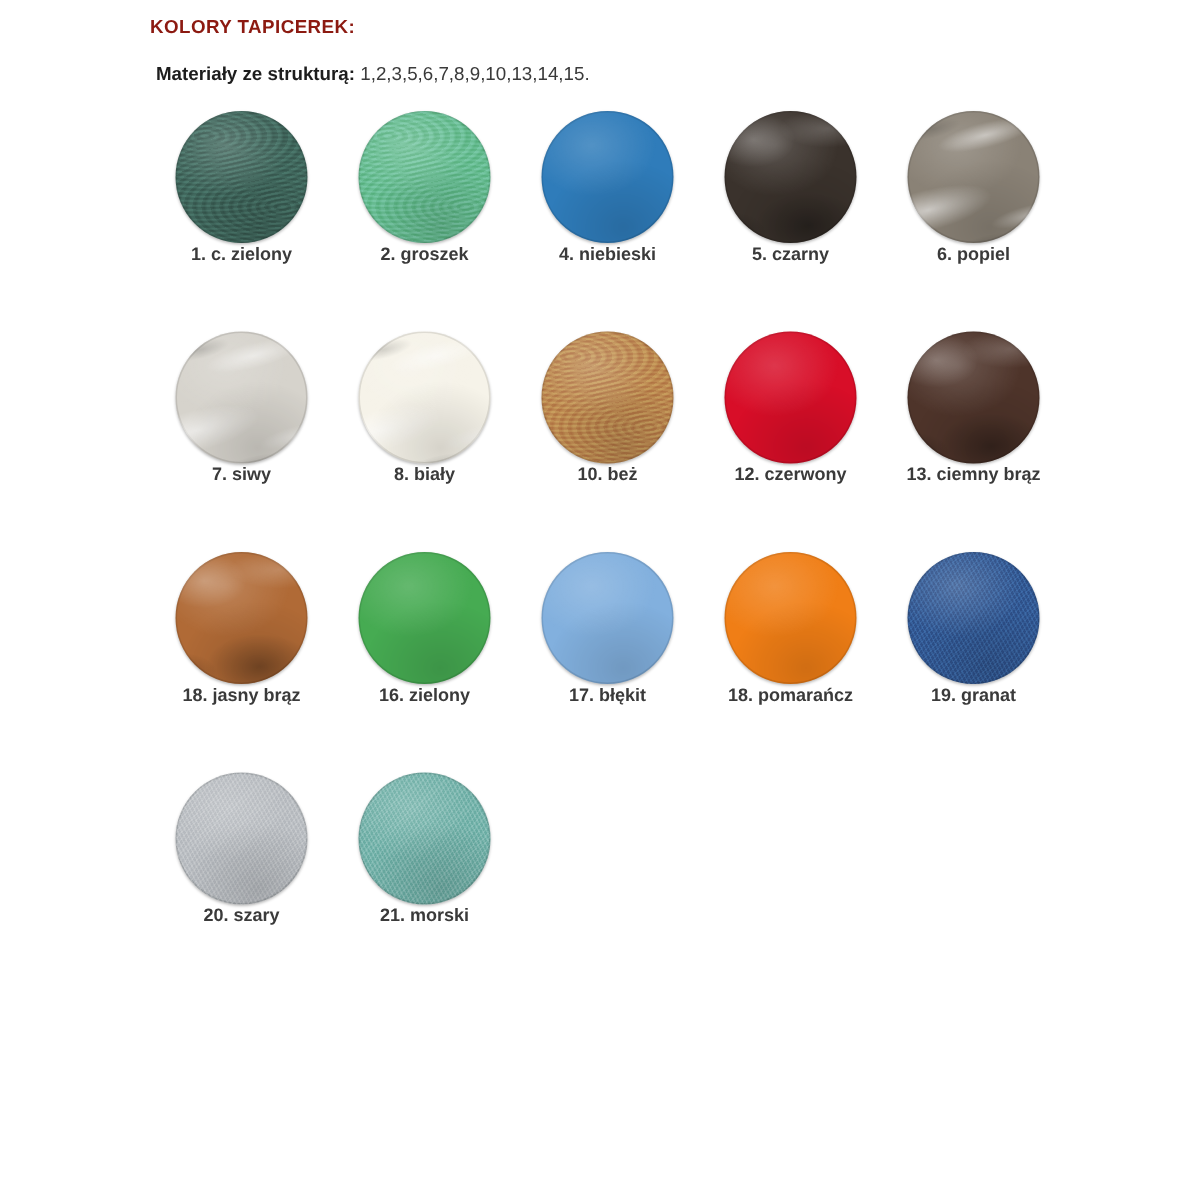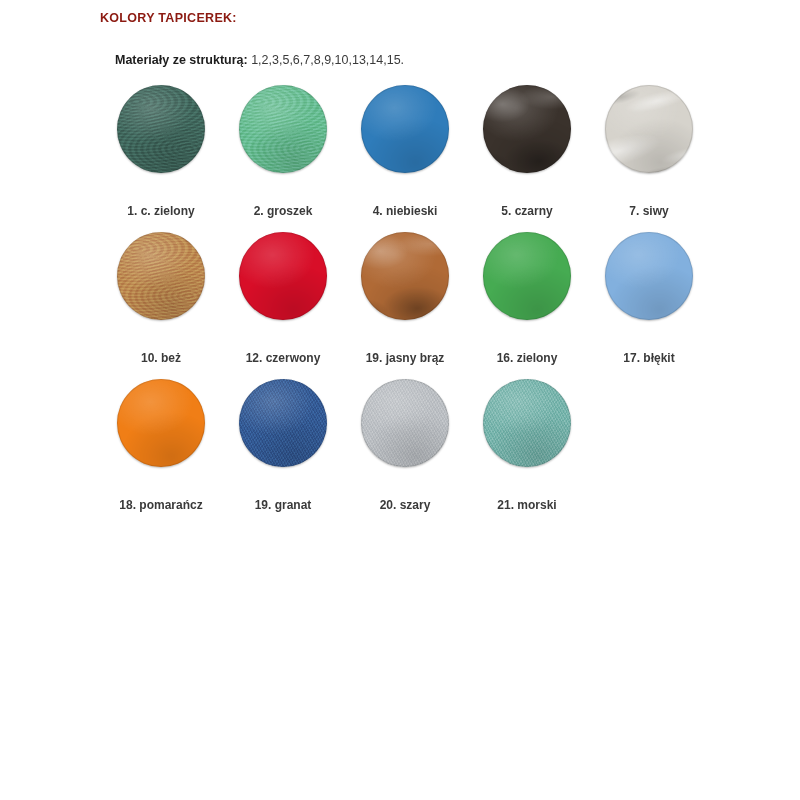--- a/index.html
+++ b/index.html
@@ -25,21 +25,21 @@
     font-size: 12.5px;
     font-weight: bold;
     color: #8c1a11;
     letter-spacing: 0.3px;
     padding-top: 11px;
     margin: 0;
   }
   .note {
     font-size: 12.5px;
     color: #2b2b2b;
-    margin: 15px;
+    margin: 4px;
     padding-top: 13px;
     white-space: nowrap;
   }
   .note .note-label {
     font-weight: bold;
     color: #1d1d1d;
   }
   .note .note-values {
     font-weight: normal;
     color: #3a3a3a;
@@ -131,21 +131,21 @@
   .sheen {
     position: absolute;
     inset: 0;
     border-radius: 50%;
     background:
       radial-gradient(ellipse 70% 55% at 38% 26%, rgba(255,255,255,0.17) 0%, rgba(255,255,255,0) 70%),
       radial-gradient(ellipse 80% 70% at 62% 88%, rgba(0,0,0,0.13) 0%, rgba(0,0,0,0) 72%);
     pointer-events: none;
   }
   .label {
-    margin-top: 32px;
+    margin-top: 1px;
     font-size: 12px;
     font-weight: bold;
     color: #3a3a3a;
     text-align: center;
     white-space: nowrap;
     line-height: 1;
   }
 </style>
 </head>
 <body>
@@ -190,52 +190,79 @@
         <div class="swatch-wrap">
           <div class="swatch" style="background: rgb(58, 50, 44);">
             <div class="tex tex-mottle"></div>
             <div class="sheen"></div>
           </div>
         </div>
         <div class="label">5. czarny</div>
       </div>
       <div class="cell">
         <div class="swatch-wrap">
+          <div class="swatch" style="background: rgb(138, 130, 118);">
+            <div class="tex tex-marble"></div>
+            <div class="sheen"></div>
+          </div>
+        </div>
+        <div class="label">6. popiel</div>
+      </div>
+      <div class="cell">
+        <div class="swatch-wrap">
           <div class="swatch" style="background: rgb(214, 211, 204);">
             <div class="tex tex-marble"></div>
             <div class="sheen"></div>
           </div>
         </div>
         <div class="label">7. siwy</div>
       </div>
       <div class="cell">
         <div class="swatch-wrap">
+          <div class="swatch" style="background: rgb(246, 243, 233);">
+            <div class="tex tex-marble"></div>
+            <div class="sheen"></div>
+          </div>
+        </div>
+        <div class="label">8. biały</div>
+      </div>
+      <div class="cell">
+        <div class="swatch-wrap">
           <div class="swatch" style="background: rgb(185, 130, 76);">
             <div class="tex tex-wave"></div>
             <div class="sheen"></div>
           </div>
         </div>
         <div class="label">10. beż</div>
       </div>
       <div class="cell">
         <div class="swatch-wrap">
           <div class="swatch" style="background: rgb(216, 14, 40);">
             <div class="sheen"></div>
           </div>
         </div>
         <div class="label">12. czerwony</div>
       </div>
       <div class="cell">
         <div class="swatch-wrap">
+          <div class="swatch" style="background: rgb(78, 52, 42);">
+            <div class="tex tex-mottle"></div>
+            <div class="sheen"></div>
+          </div>
+        </div>
+        <div class="label">13. ciemny brąz</div>
+      </div>
+      <div class="cell">
+        <div class="swatch-wrap">
           <div class="swatch" style="background: rgb(176, 106, 54);">
             <div class="tex tex-mottle"></div>
             <div class="sheen"></div>
           </div>
         </div>
-        <div class="label">19. jasny brąz</div>
+        <div class="label">18. jasny brąz</div>
       </div>
       <div class="cell">
         <div class="swatch-wrap">
           <div class="swatch" style="background: rgb(70, 171, 82);">
             <div class="sheen"></div>
           </div>
         </div>
         <div class="label">16. zielony</div>
       </div>
       <div class="cell">

